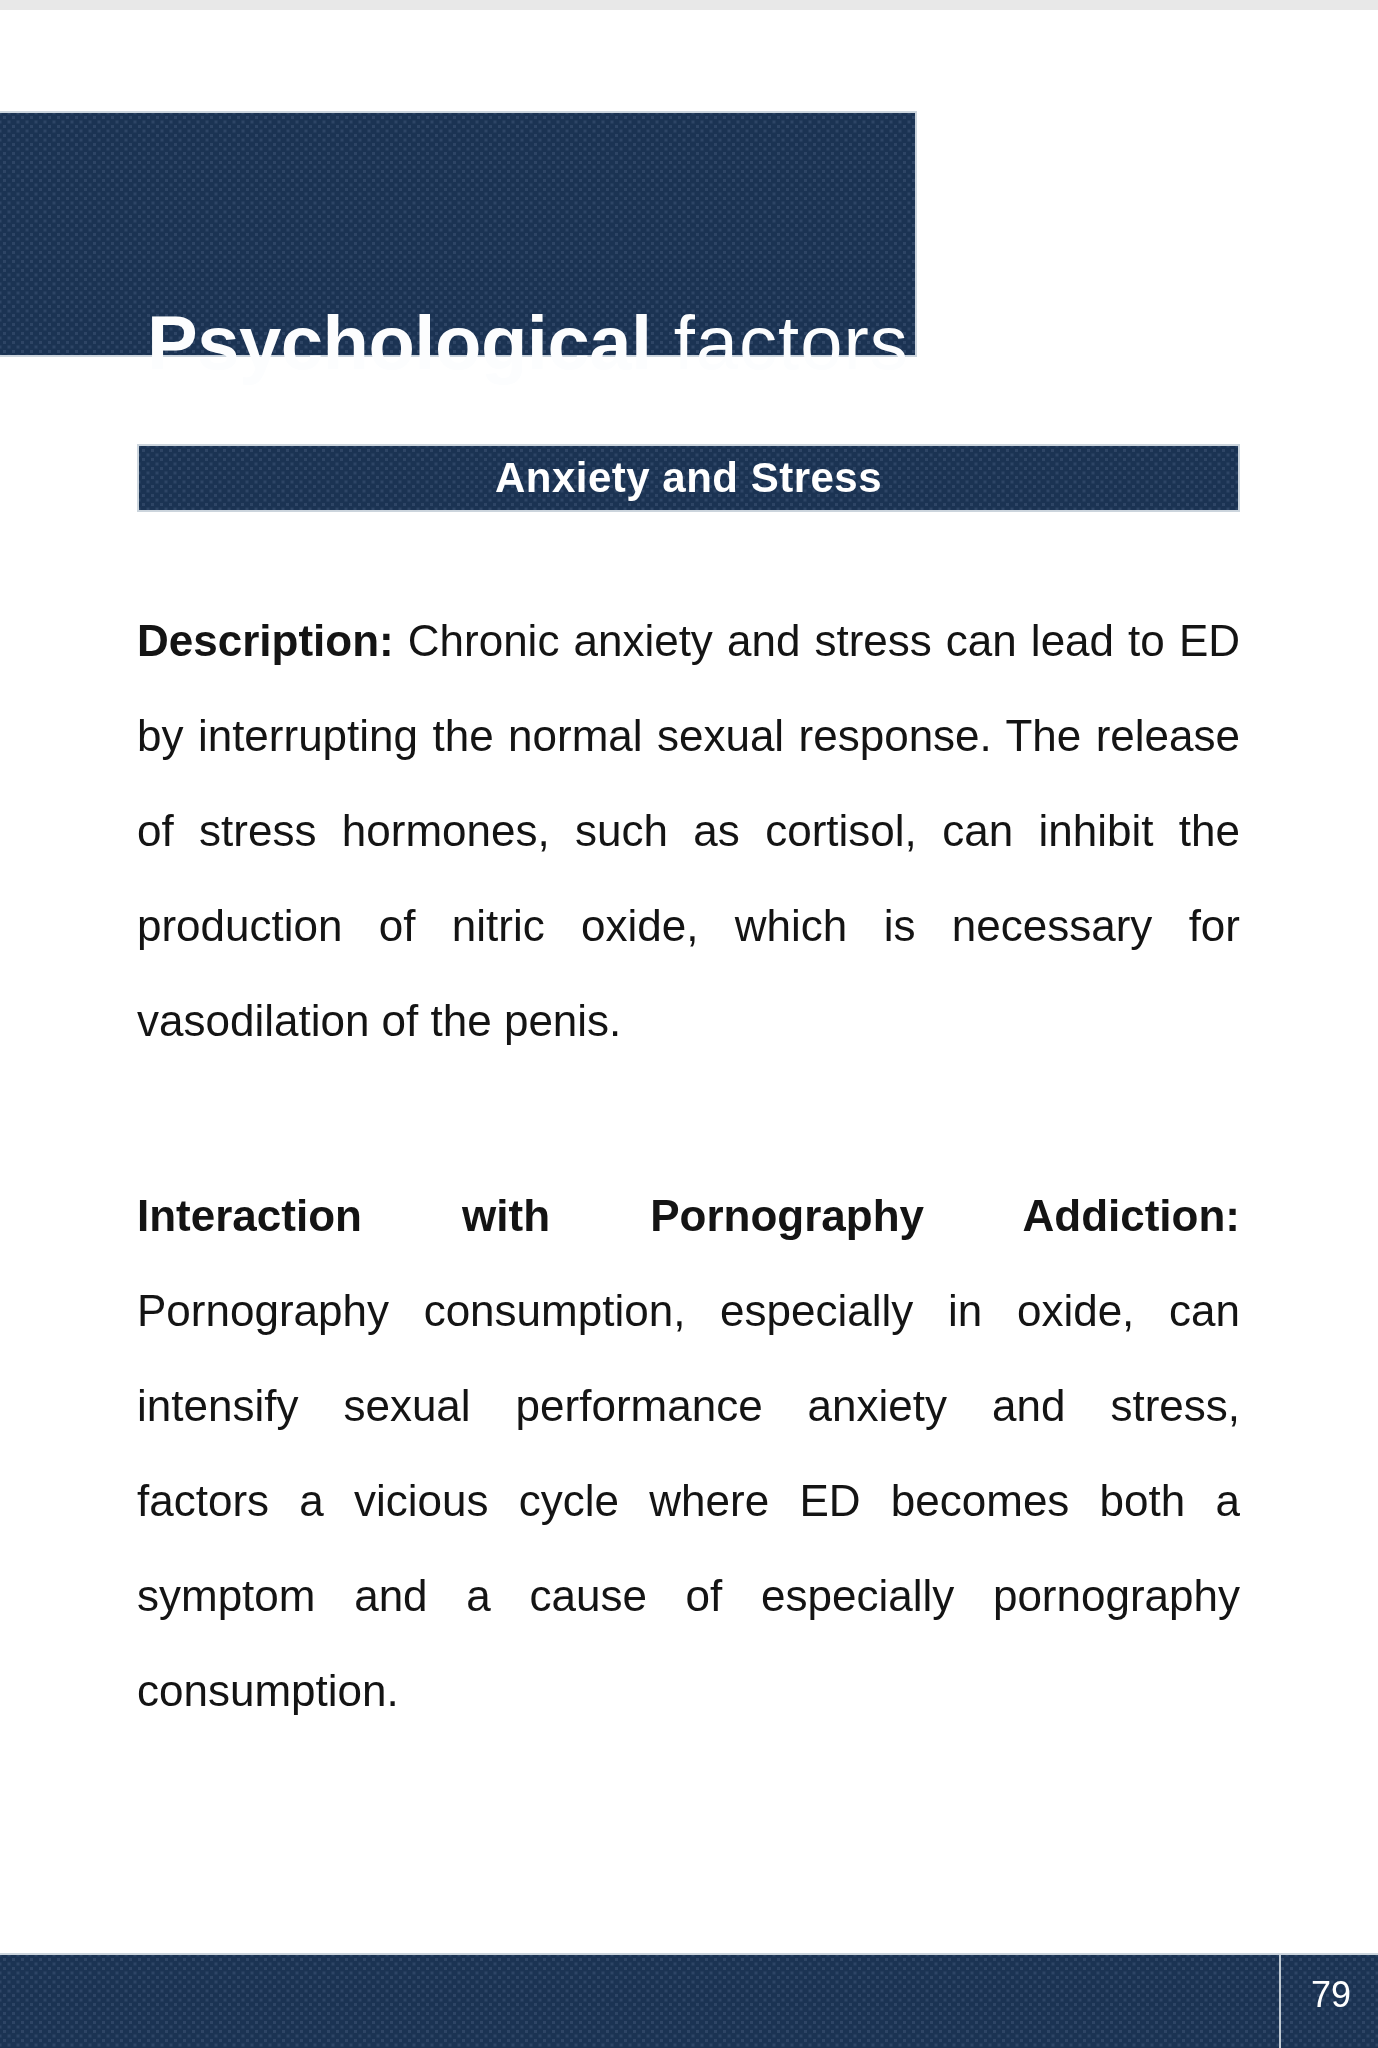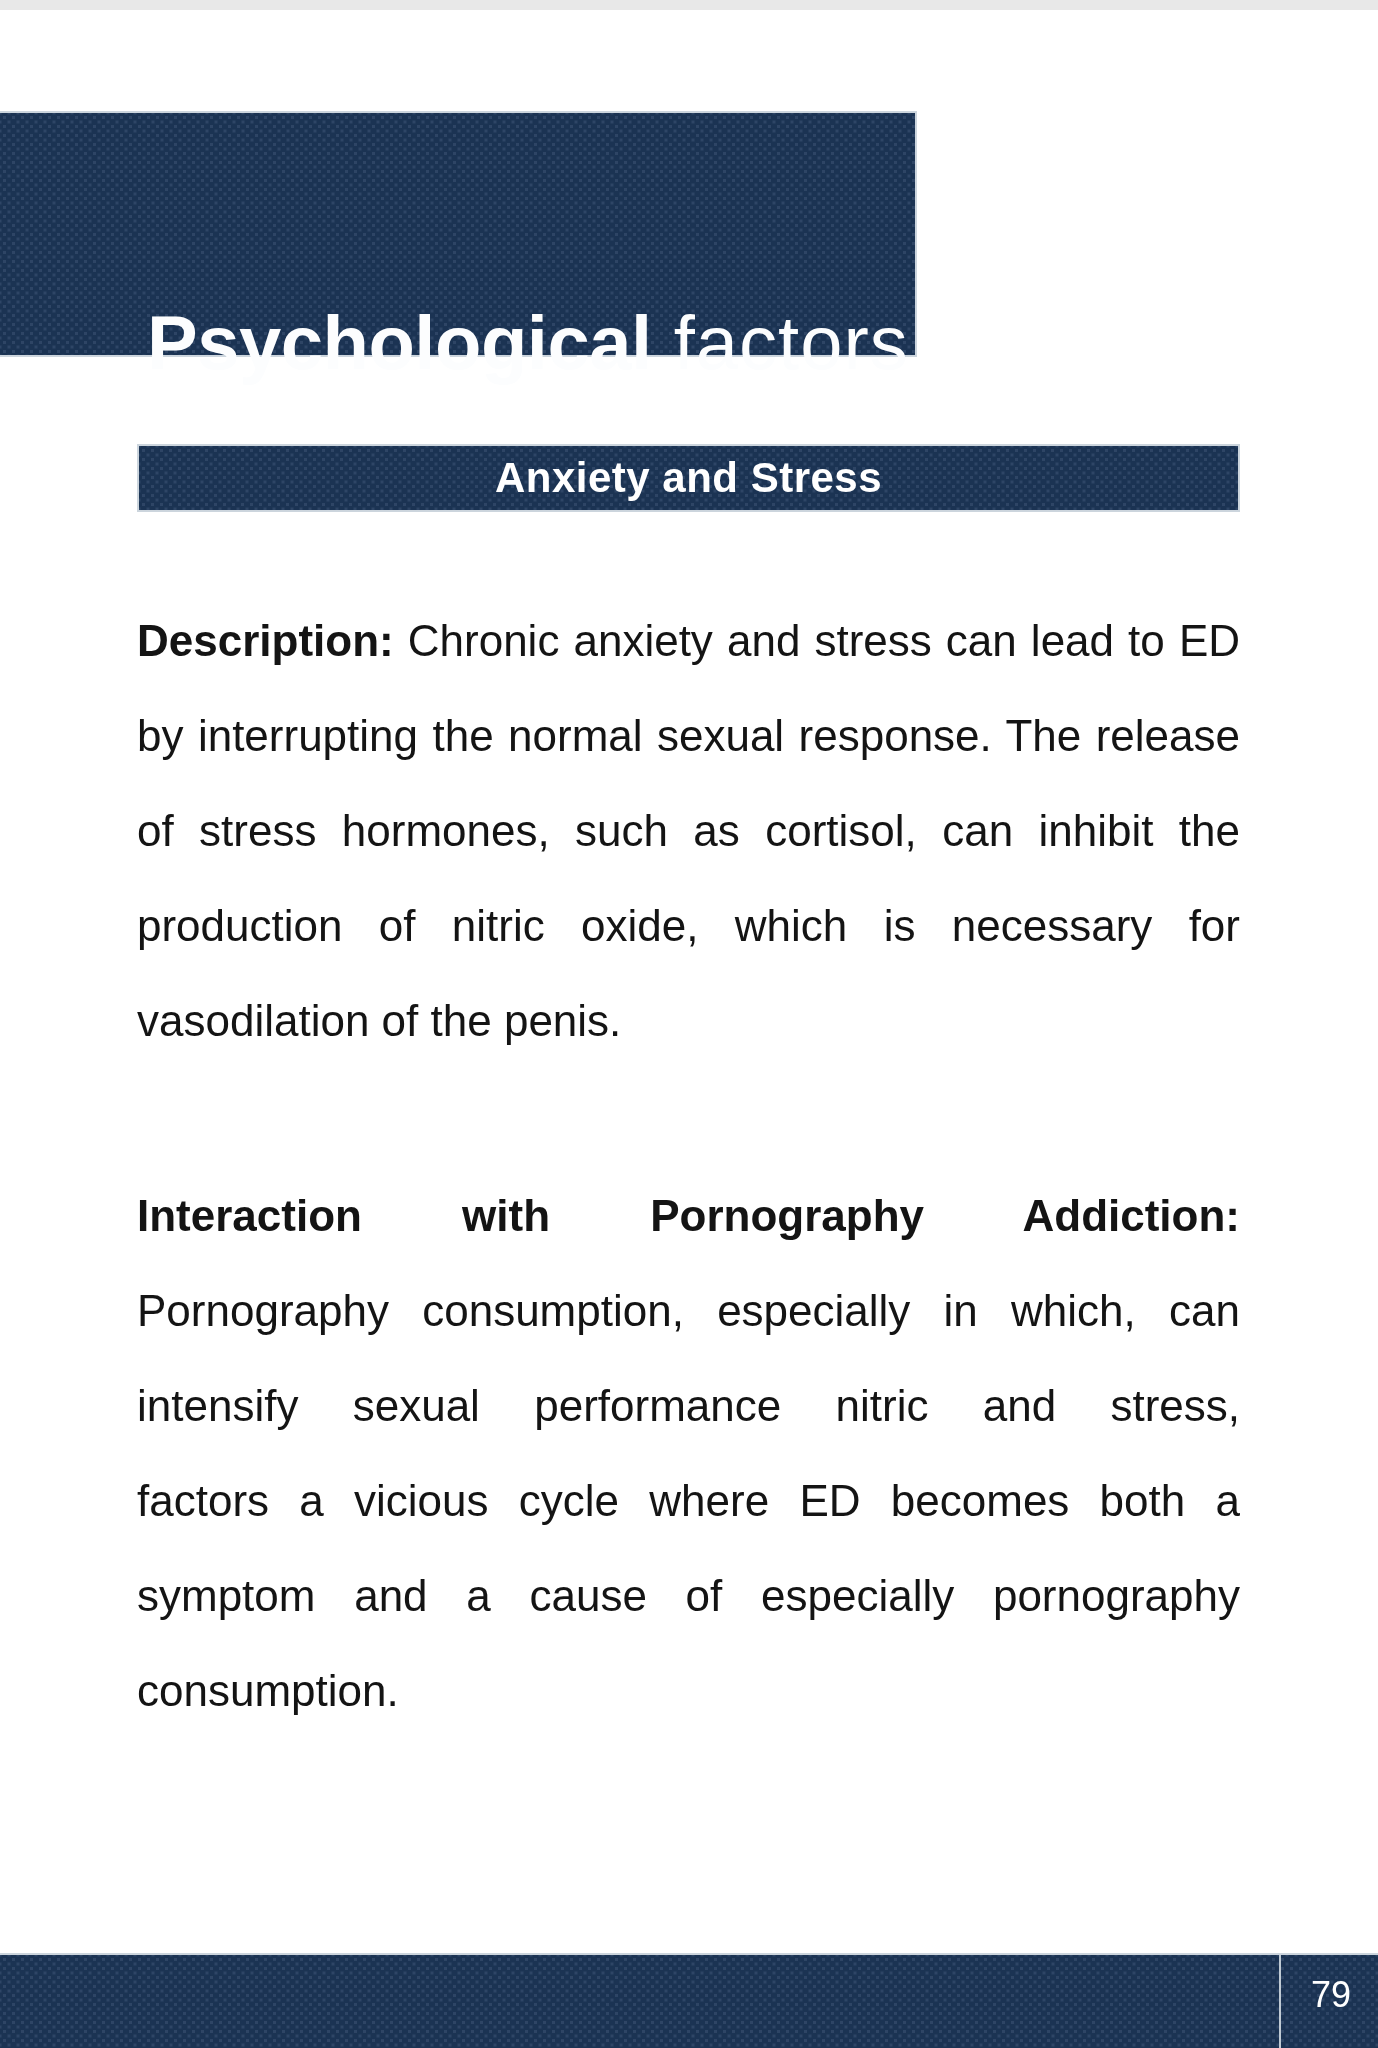--- a/index.html
+++ b/index.html
@@ -91,22 +91,22 @@
   <div class="content">
       <div class="para">
         <div class="line"><span class="bold">Description:</span><span> Chronic anxiety and stress can lead to ED</span></div>
         <div class="line"><span>by interrupting the normal sexual response. The release</span></div>
         <div class="line"><span>of stress hormones, such as cortisol, can inhibit the</span></div>
         <div class="line"><span>production of nitric oxide, which is necessary for</span></div>
         <div class="line last"><span>vasodilation of the penis.</span></div>
       </div>
       <div class="para">
         <div class="line"><span class="bold">Interaction with Pornography Addiction:</span></div>
-        <div class="line"><span>Pornography consumption, especially in which, can</span></div>
-        <div class="line"><span>intensify sexual performance nitric and stress,</span></div>
+        <div class="line"><span>Pornography consumption, especially in oxide, can</span></div>
+        <div class="line"><span>intensify sexual performance anxiety and stress,</span></div>
         <div class="line"><span>factors a vicious cycle where ED becomes both a</span></div>
         <div class="line"><span>symptom and a cause of especially pornography</span></div>
         <div class="line last"><span>consumption.</span></div>
       </div>
     </div>
 
   <div class="footer-bar navy-dots">
     <div class="footer-divider"></div>
     <div class="page-number">79</div>
   </div>

